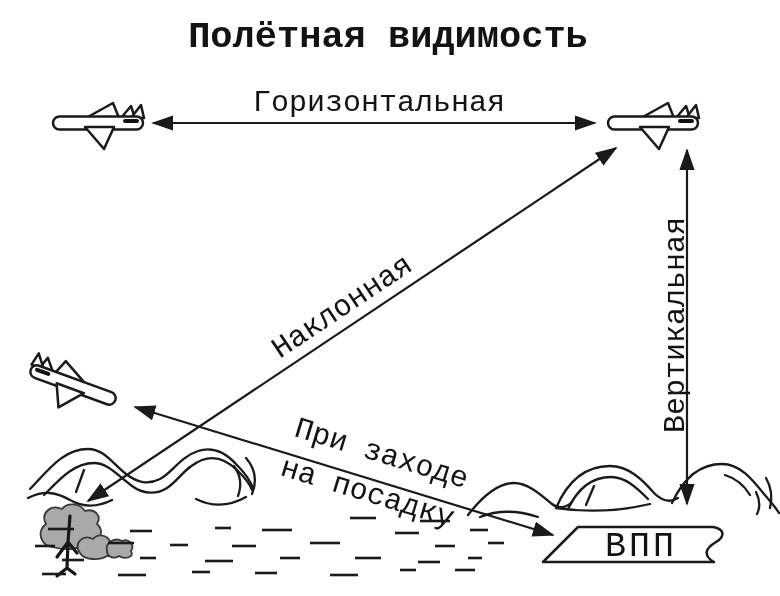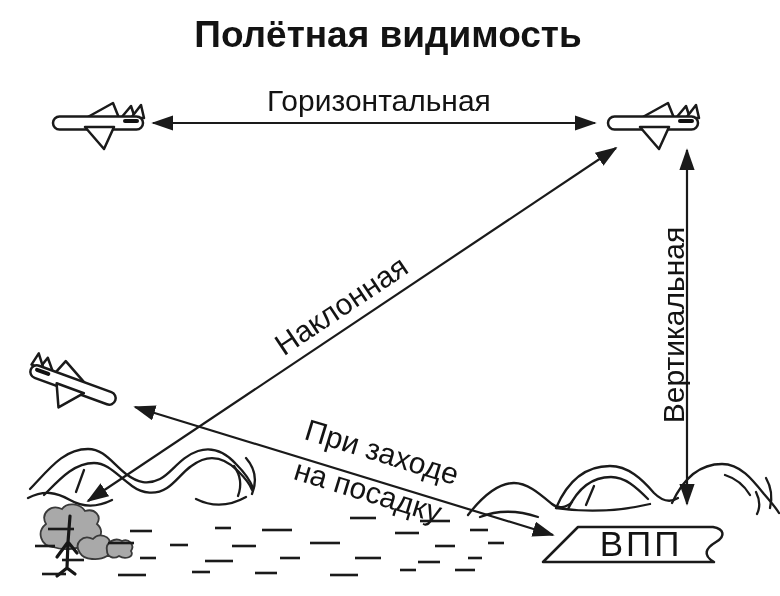--- a/index.html
+++ b/index.html
@@ -1,18 +1,18 @@
 <!DOCTYPE html>
 <html><head>
 <meta charset="utf-8">
 <style>
   html,body{margin:0;padding:0;background:#ffffff;}
   .stage{
     position:relative;width:780px;height:596px;background:#ffffff;overflow:hidden;
-    font-family:Liberation Sans, sans-serif;
+    font-family:Liberation Mono, monospace;
   }
   svg{display:block;}
   text{fill:#131313;}
   .title{font-size:37px;font-weight:700;}
   .lbl{font-size:30px;}
   .runwaylbl{font-size:35px;letter-spacing:3px;}
   .arrow{stroke:#1a1a1a;stroke-width:2.2;fill:none;}
   .terrain{stroke:#1a1a1a;stroke-width:2.3;fill:none;stroke-linecap:round;stroke-linejoin:round;}
   .planepart{fill:#ffffff;stroke:#1a1a1a;stroke-width:2.5;stroke-linejoin:round;}
   .dash{stroke:#1a1a1a;stroke-width:2.6;stroke-linecap:butt;}

